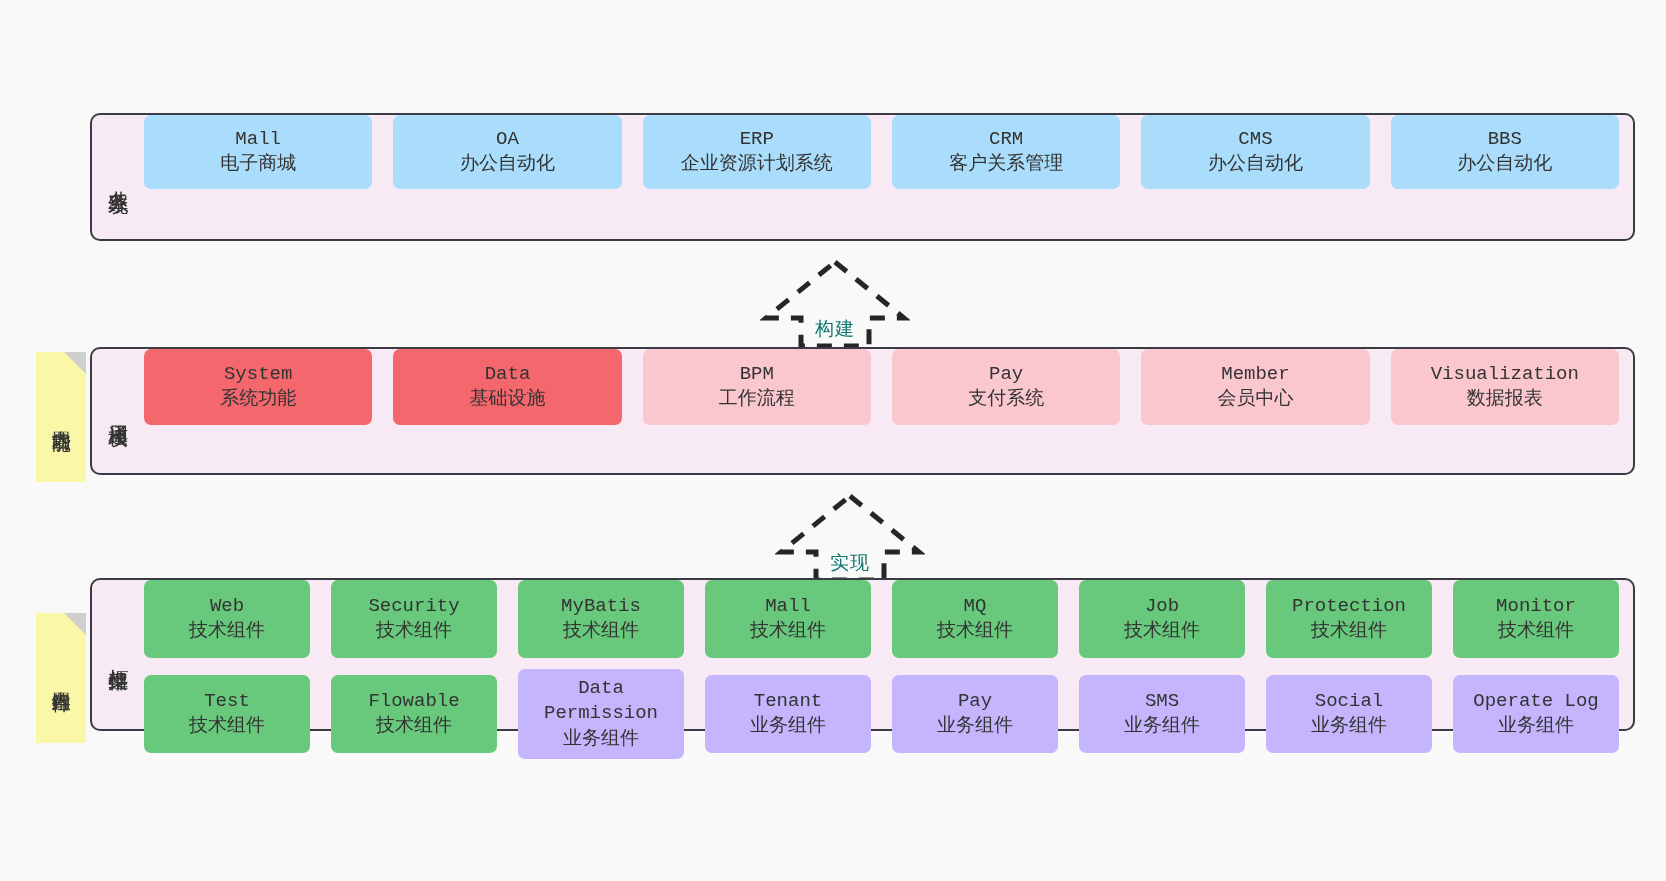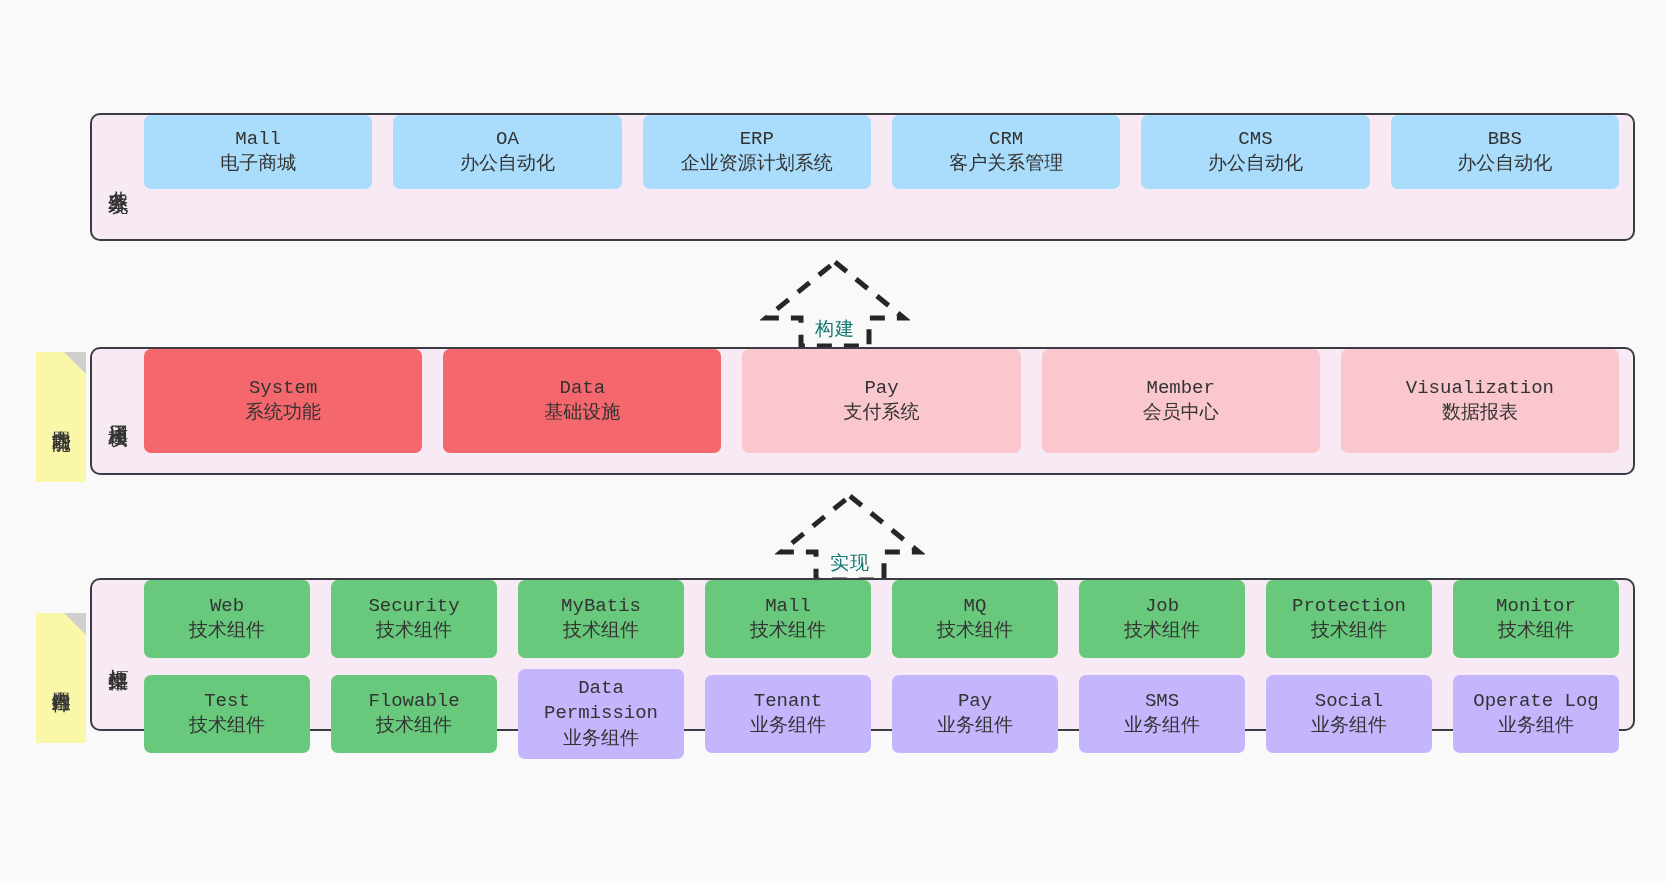--- a/index.html
+++ b/index.html
@@ -94,21 +94,21 @@
   .node.wrap .n-en { white-space: normal; }
 
   .c-blue       { background: #aadcfb; }
   .c-red        { background: #f4676c; }
   .c-pink       { background: #fbc7ce; }
   .c-green      { background: #68c97c; }
   .c-lightgreen { background: #c4b5fd; }
 
   
   .h-top    { height: 74px; }
-  .h-mid    { height: 104px; }
+  .h-mid    { height: 76px; }
   .h-bottom { height: 78px; }
   .h-bottom3{ height: 78px; }
 
   
   .sticky {
     position: absolute;
     background: #faf7a8;
     width: 50px;
     box-sizing: border-box;
     display: flex;
@@ -207,20 +207,24 @@
       <div class="row">
         <div class="node c-red h-mid">
           <span class="n-en">System</span>
           <span class="n-cn">系统功能</span>
         </div>
         <div class="node c-red h-mid">
           <span class="n-en">Data</span>
           <span class="n-cn">基础设施</span>
         </div>
         <div class="node c-pink h-mid">
+          <span class="n-en">BPM</span>
+          <span class="n-cn">工作流程</span>
+        </div>
+        <div class="node c-pink h-mid">
           <span class="n-en">Pay</span>
           <span class="n-cn">支付系统</span>
         </div>
         <div class="node c-pink h-mid">
           <span class="n-en">Member</span>
           <span class="n-cn">会员中心</span>
         </div>
         <div class="node c-pink h-mid">
           <span class="n-en">Visualization</span>
           <span class="n-cn">数据报表</span>

